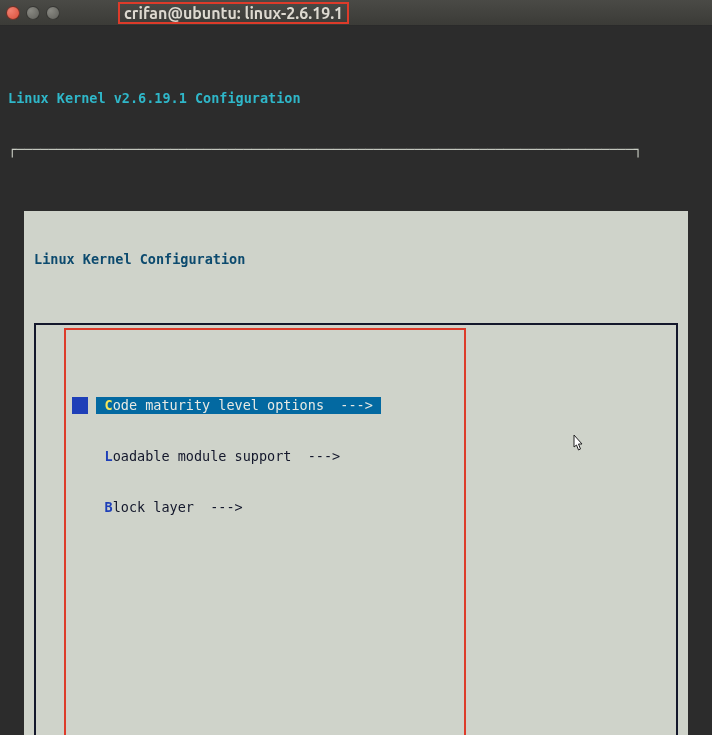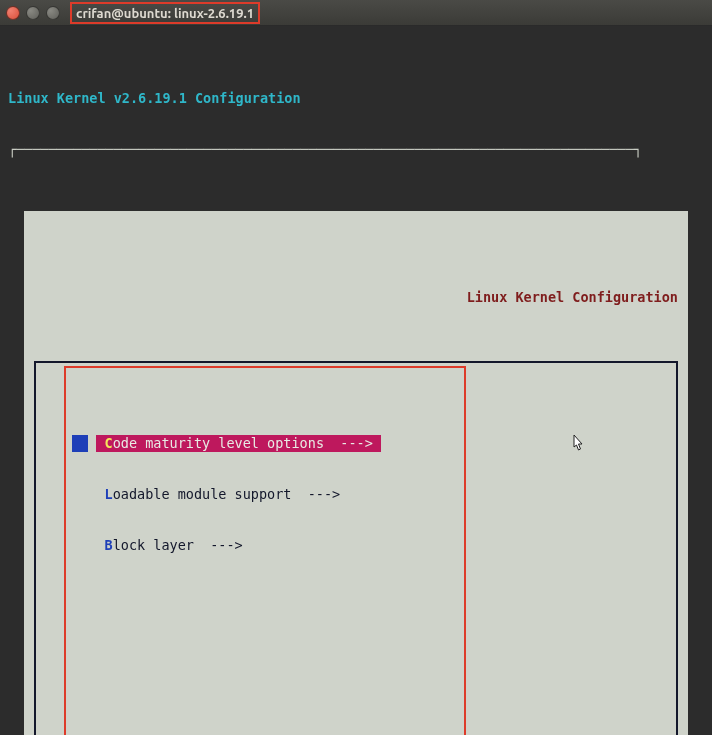--- a/index.html
+++ b/index.html
@@ -34,50 +34,50 @@
     border: 1px solid rgba(0,0,0,0.5);
     display: flex; align-items: center; justify-content: center;
     font-size: 9px;
     color: #333;
   }
   .btn-close { background: radial-gradient(circle at 30% 30%, #f08070, #d94f3a); }
   .btn-min, .btn-max { background: radial-gradient(circle at 30% 30%, #898983, #5f5f5a); }
   .title-text {
     color: #ddd9d0;
     font-family: Ubuntu, "DejaVu Sans", sans-serif;
-    font-size: 13px;
+    font-size: 16px;
     font-weight: bold;
     border: 2px solid #dd3b2a;
     padding: 0 4px;
     line-height: 18px;
     white-space: pre;
+    margin-left: 48px;
   }
   .terminal {
     background: #2c2c2c;
     padding: 6px 8px 8px 8px;
     line-height: 17px;
     letter-spacing: 0px;
     white-space: pre;
     position: relative;
   }
   .cyan { color: #2fb7c9; font-weight: bold; margin-top: 24px; }
   .box-line { color: #c9cdc4; }
 
   .inner-box {
     background: #cfd3ca;
     color: #13172b;
     margin: 2px 16px 0 16px;
     padding: 6px 10px 8px 10px;
     position: relative;
   }
   .config-title {
-    color: #7f1d1d;
+    color: #0c4a6e;
     font-weight: bold;
-    text-align: right;
-    margin-top: 38px;
+    text-align: left;
   }
   .help-text { color: #13172b; }
 
   .menu-frame {
     border: 2px solid #13172b;
     margin-top: 4px;
     padding: 4px 0 8px 0;
     position: relative;
   }
   .red-outline {
@@ -91,21 +91,21 @@
   }
   .menu-line {
     padding-left: 36px;
     color: #13172b;
   }
   .menu-line .hot { color: #1e3fb8; font-weight: bold; }
   .menu-line.sel {
     background: transparent;
   }
   .sel-inner {
-    background: #be185d;
+    background: #0369a1;
     color: #e8eae4;
     display: inline-block;
   }
   .sel-inner .hot { color: #f4e65a; font-weight: bold; }
   .cursor-blk {
     background: #1e3fb8;
     display: inline-block;
   }
 
   .cursor-ptr {

